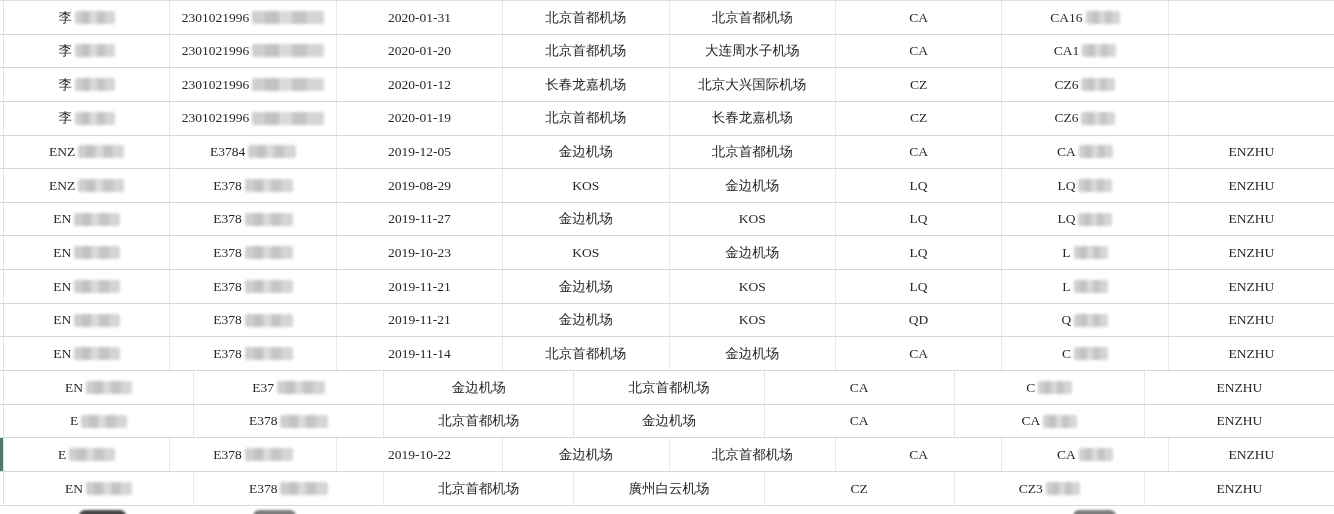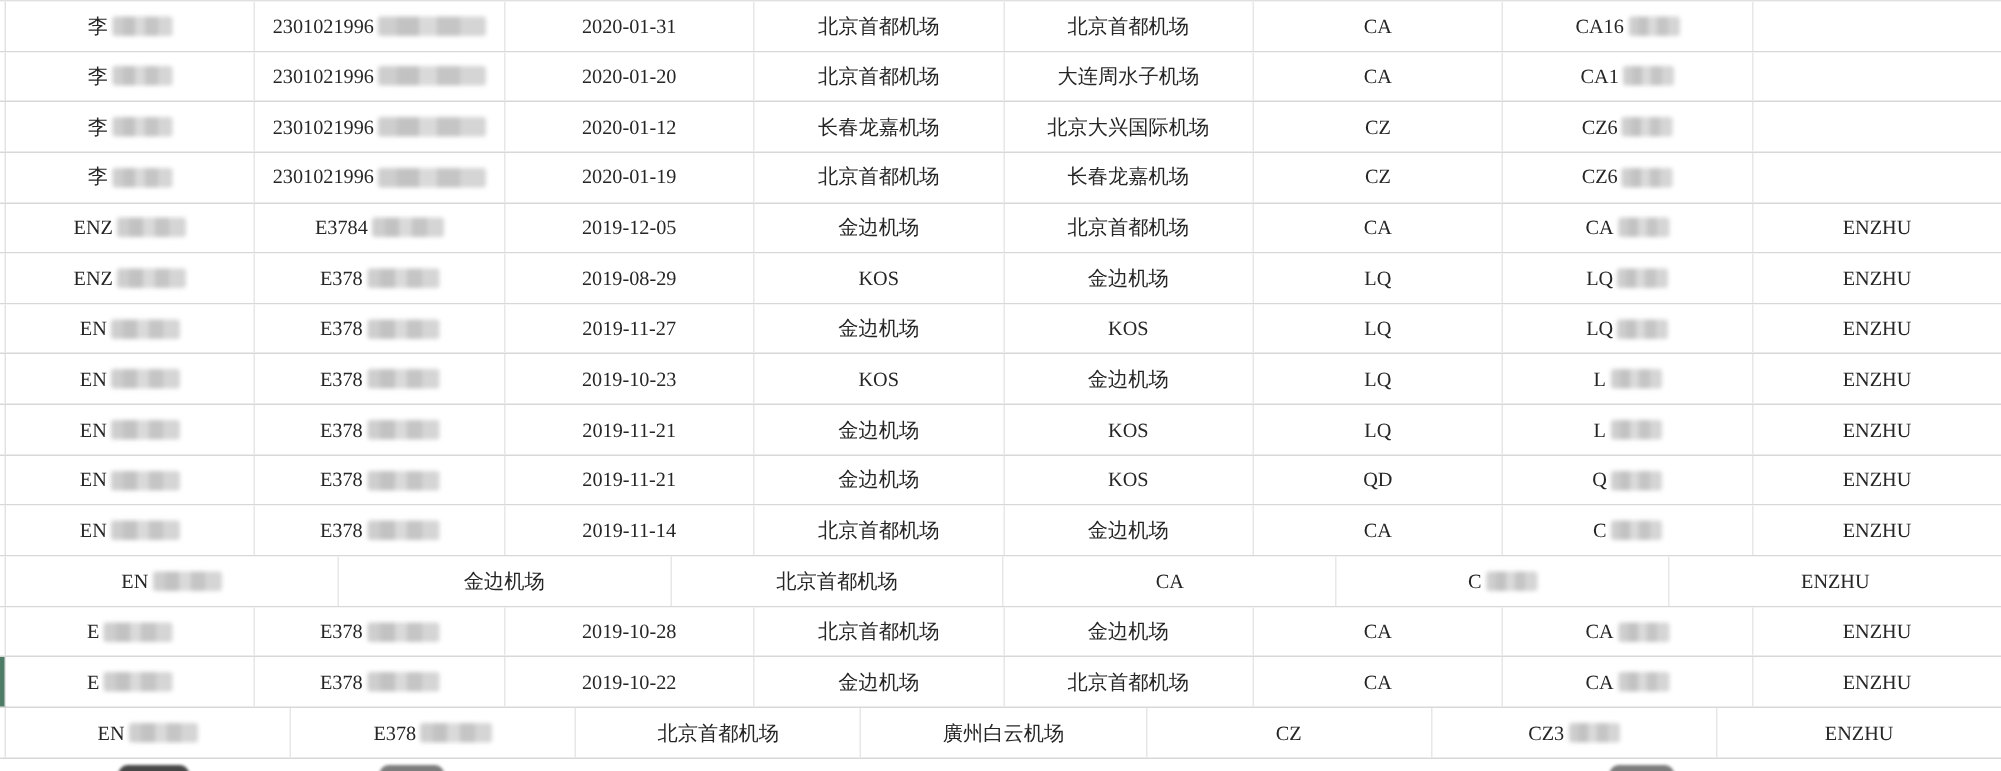--- a/index.html
+++ b/index.html
@@ -409,20 +409,24 @@
         <span class="txt">ENZHU</span>
       </div>
     </div>
       <div class="row">
       <div class="gutter"></div>
       <div class="cell">
         <span class="txt">EN</span>
           <span class="redact redact-name"></span>
       </div>
       <div class="cell">
+        <span class="txt">E37</span>
+          <span class="redact redact-id"></span>
+      </div>
+      <div class="cell">
         <span class="txt">金边机场</span>
       </div>
       <div class="cell">
         <span class="txt">北京首都机场</span>
       </div>
       <div class="cell">
         <span class="txt">CA</span>
       </div>
       <div class="cell">
         <span class="txt">C</span>
@@ -434,23 +438,20 @@
     </div>
       <div class="row">
       <div class="gutter"></div>
       <div class="cell">
         <span class="txt">E</span>
           <span class="redact redact-name"></span>
       </div>
       <div class="cell">
         <span class="txt">E378</span>
           <span class="redact redact-id"></span>
-      </div>
-      <div class="cell">
-        <span class="txt">2019-10-28</span>
       </div>
       <div class="cell">
         <span class="txt">北京首都机场</span>
       </div>
       <div class="cell">
         <span class="txt">金边机场</span>
       </div>
       <div class="cell">
         <span class="txt">CA</span>
       </div>

